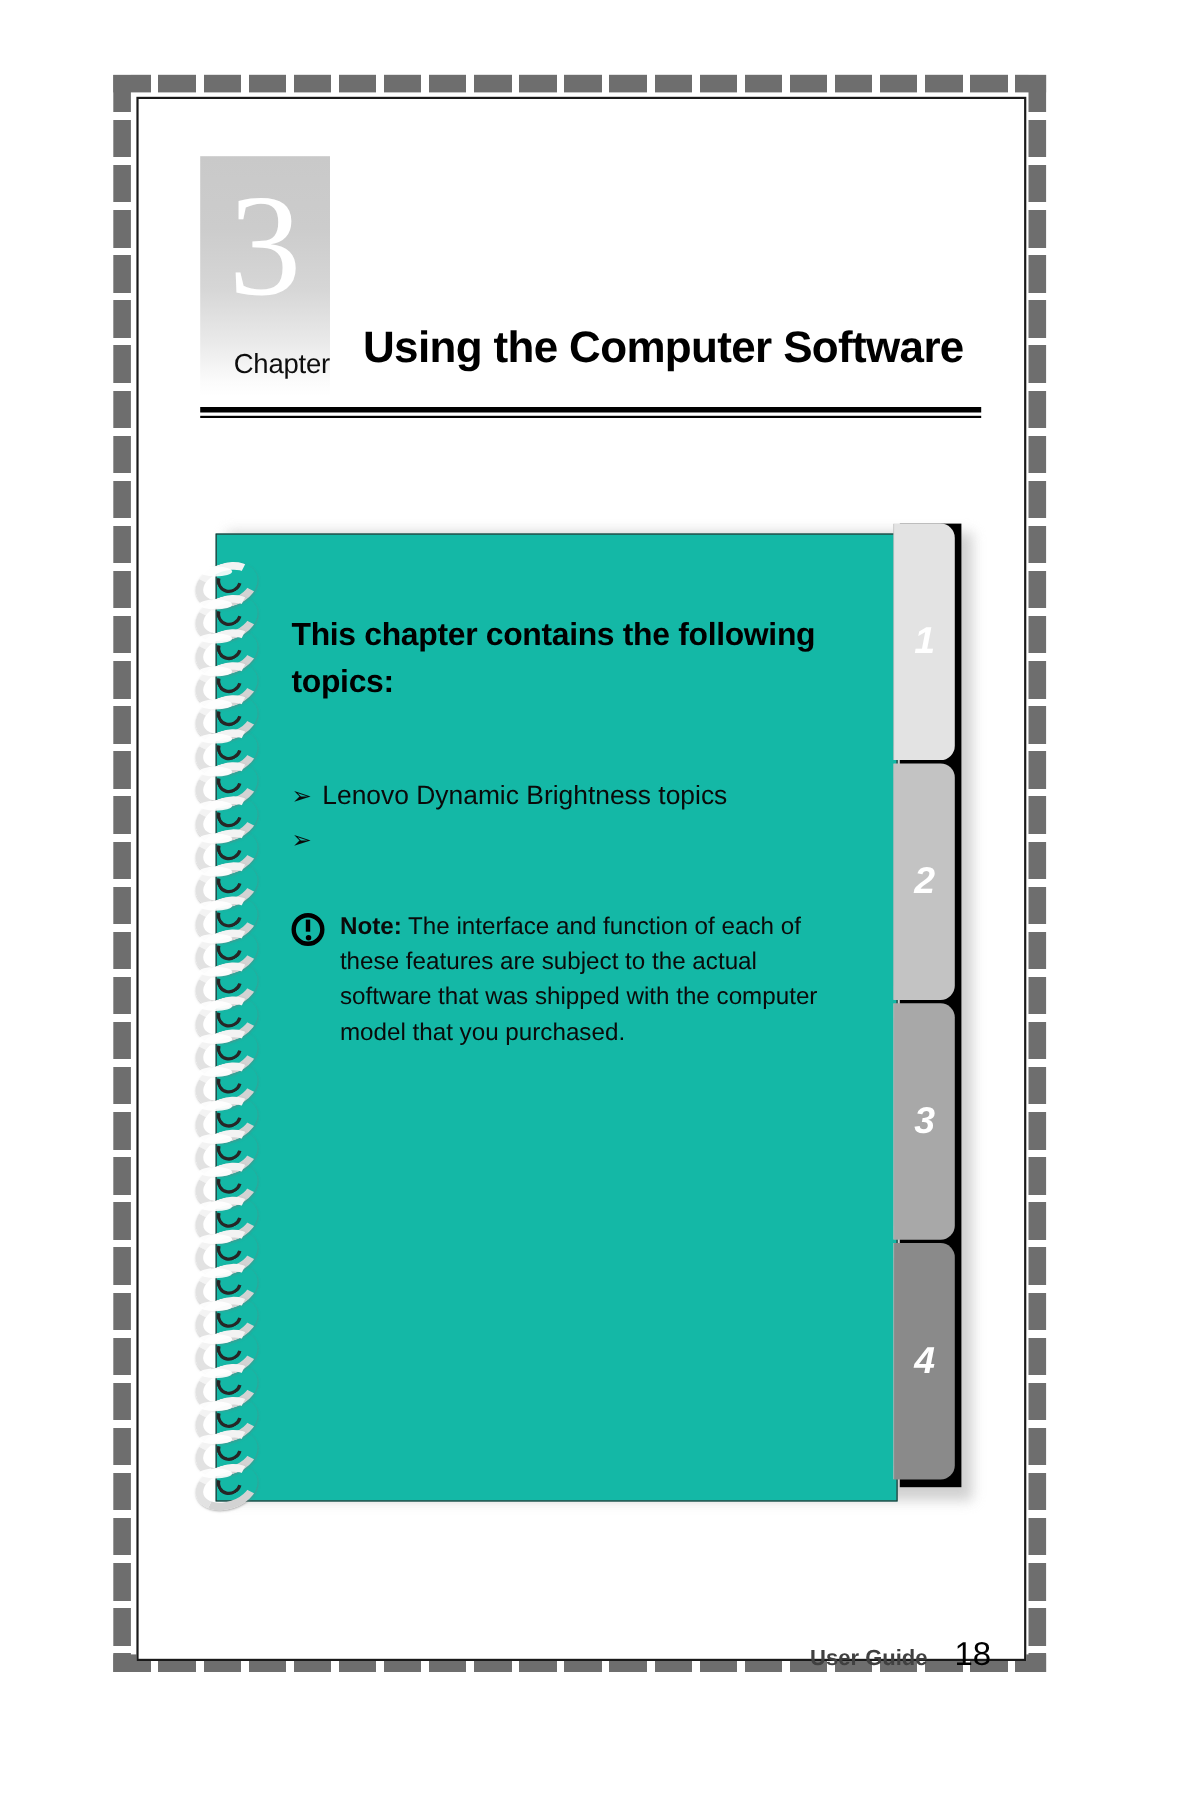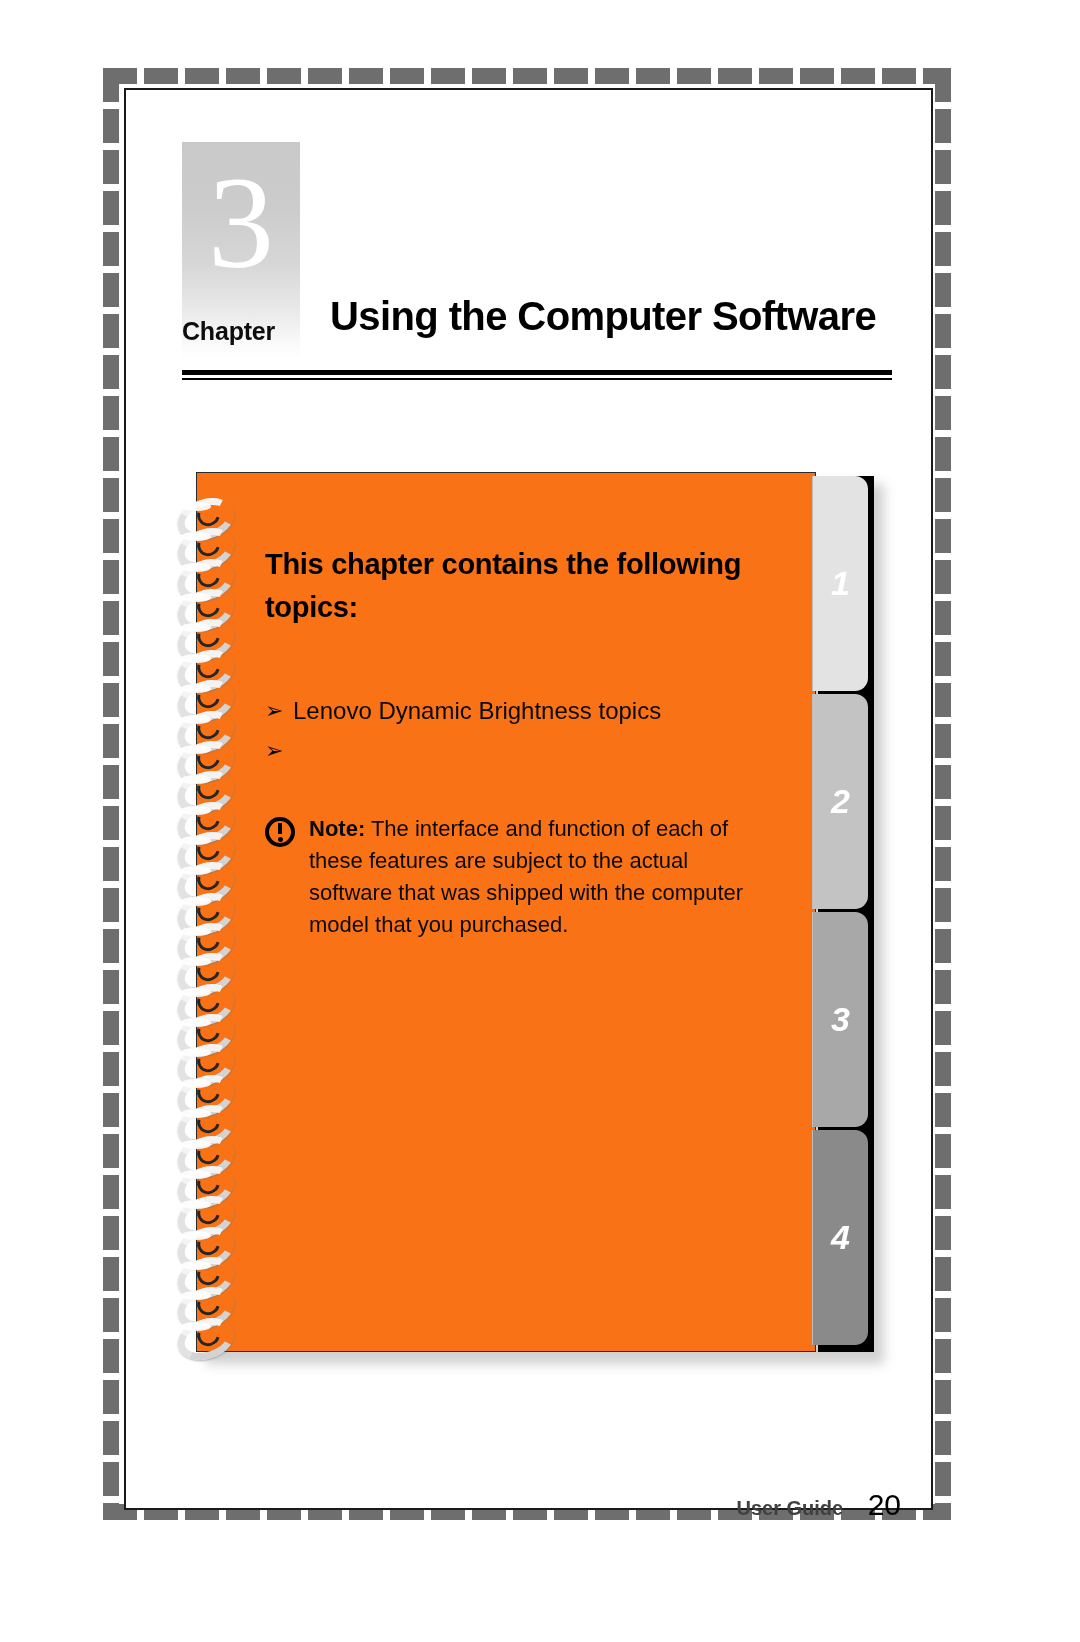--- a/index.html
+++ b/index.html
@@ -98,23 +98,23 @@
     font-size: 132px;
     line-height: 150px;
     color: #ffffff;
     font-weight: 400;
   }
   #chapter-word {
     position: absolute;
     bottom: 14px;
     left: 0;
     width: 118px;
-    text-align: left;
+    text-align: right;
     font-size: 25px;
-    font-weight: bold;
+    font-weight: normal;
     color: #0d0d0d;
     letter-spacing: -0.2px;
   }
   #chapter-title {
     position: absolute;
     left: 148px;
     top: 152px;
     font-size: 40px;
     font-weight: bold;
     color: #000000;
@@ -152,24 +152,24 @@
     top: 12px;
     width: 678px;
     height: 880px;
     background: #c8c8c8;
     filter: blur(6px);
     opacity: .85;
   }
   #notebook-page {
     position: absolute;
     left: 0;
-    top: 0;
+    top: 13px;
     width: 620px;
     height: 880px;
-    background: #f97316;
+    background: #14b8a6;
     border: 1px solid #2a2a2a;
     box-sizing: border-box;
   }
 
   
   #spiral {
     position: absolute;
     left: -22px;
     top: 26px;
     width: 70px;
@@ -569,15 +569,15 @@
       </div>
       <div class="tab" style="top: 658px; height: 215px; background: rgb(138, 138, 138);">
         <span>4</span>
       </div>
     </div>
 </div>
 
 <div id="footer">
   <span id="footer-inner">
     <span id="footer-label">User Guide</span>
-    <span id="footer-page">20</span>
+    <span id="footer-page">18</span>
   </span>
 </div>
 
 </body></html>

